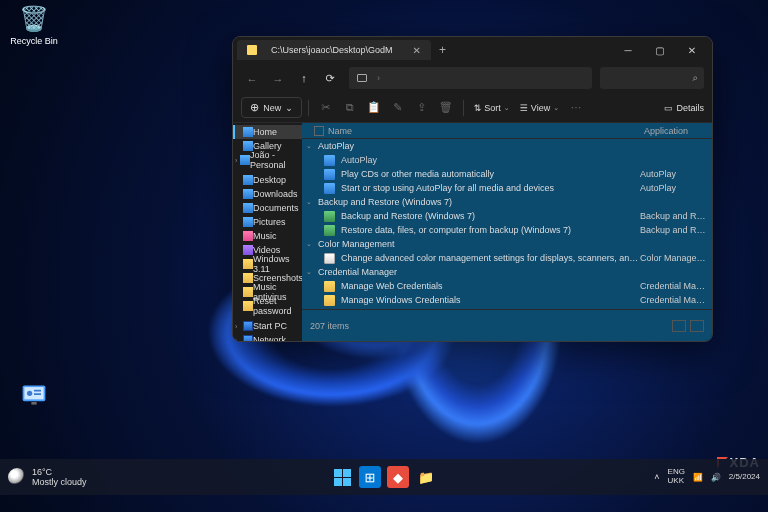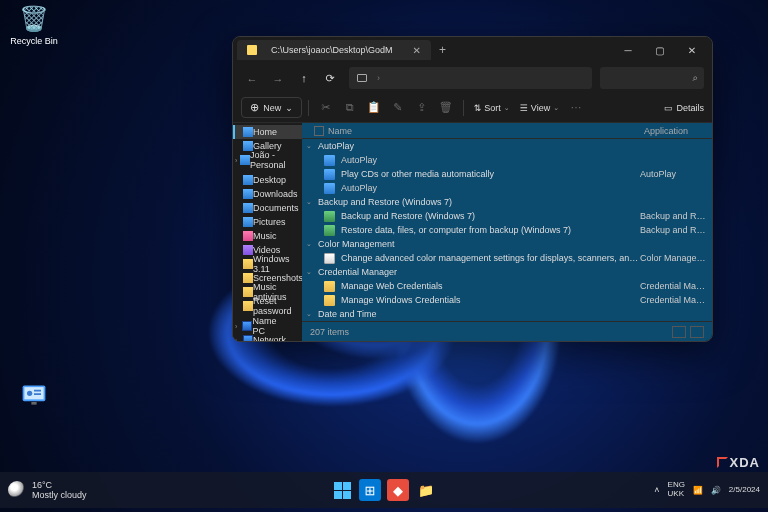--- a/index.html
+++ b/index.html
@@ -49,24 +49,24 @@
 .cols .cname{flex:1;display:flex;align-items:center;gap:4px}
 .cols .cdesc{width:68px;text-align:left}
 .content{flex:1;overflow-y:auto;overflow-x:hidden;font-size:9px}
 .content::-webkit-scrollbar{width:10px}.content::-webkit-scrollbar-track{background:#1a1a1a}.content::-webkit-scrollbar-thumb{background:#4a4a4a;border-radius:5px}
 .grp{display:flex;align-items:center;gap:4px;padding:2px 4px;color:#ddd;height:14px}
 .grp .gc{font-size:7px;color:#999;width:8px}
 .row{display:flex;align-items:center;padding:1.5px 4px 1.5px 22px;color:#ddd;height:14px}
 .row .ri{width:11px;height:11px;margin-right:6px;flex-shrink:0;border-radius:1px}
 .row .rn{flex:1;white-space:nowrap;overflow:hidden;text-overflow:ellipsis}
 .row .rd{width:68px;white-space:nowrap;overflow:hidden;text-overflow:ellipsis;color:#ccc}
-.status{height:20px;border-top:1px solid #2a2a2a;display:flex;align-items:center;padding:0 8px;font-size:9px;color:#aaa}
+.status{height:32px;border-top:1px solid #2a2a2a;display:flex;align-items:center;padding:0 8px;font-size:9px;color:#aaa}
 .status .modes{margin-left:auto;display:flex;gap:4px}
 .status .mode{width:14px;height:12px;border:1px solid #555}
-.taskbar{position:absolute;left:0;bottom:4px;width:100%;height:36px;background:rgba(20,25,40,.85);display:flex;align-items:center;padding:0 8px}
+.taskbar{position:absolute;left:0;bottom:17px;width:100%;height:36px;background:rgba(20,25,40,.85);display:flex;align-items:center;padding:0 8px}
 .weather{display:flex;align-items:center;gap:6px;font-size:9px;color:#ddd}
 .weather .wi{width:18px;height:18px;background:radial-gradient(circle at 35% 35%,#fff 20%,#aaa 50%,transparent 60%);border-radius:50%}
 .tbcenter{position:absolute;left:50%;transform:translateX(-50%);display:flex;gap:6px;align-items:center}
 .tbcenter .app{width:22px;height:22px;border-radius:3px;display:flex;align-items:center;justify-content:center;font-size:13px}
 .startic{display:grid;grid-template:repeat(2,8px)/repeat(2,8px);gap:1px}
 .startic div{background:#4cc2ff}
 .tray{margin-left:auto;display:flex;align-items:center;gap:8px;font-size:8px;color:#ddd}
 .tray .chv{font-size:9px}
 .tray .lang{text-align:left;line-height:1.1}
 .tray .clock{text-align:right;line-height:1.1}
@@ -217,21 +217,21 @@
           <span>Music antivirus</span>
         </div>
         <div class="sitem">
           <div class="si-ic ic-folder"></div>
           <span>Reset password</span>
         </div>
         <div class="sgap"></div>
         <div class="sitem">
           <span class="chev">›</span>
           <div class="si-ic ic-mon"></div>
-          <span>Name PC</span>
+          <span>Start PC</span>
         </div>
         <div class="sitem">
           <span class="chev">›</span>
           <div class="si-ic ic-mon"></div>
           <span>Network</span>
         </div>
       </div>
     <div class="main">
       <div class="cols">
         <span style="width:8px"></span>
@@ -250,20 +250,21 @@
             <div class="ri ic-blue"></div>
             <div class="rd">AutoPlay</div>
           </div>
           <div class="row">
             <div class="ri ic-blue"></div>
             <div class="rn">Play CDs or other media automatically</div>
             <div class="rd">AutoPlay</div>
           </div>
           <div class="row">
             <div class="ri ic-blue"></div>
+            <div class="rn">Start or stop using AutoPlay for all media and devices</div>
             <div class="rd">AutoPlay</div>
           </div>
           <div class="grp">
             <span class="gc">⌄</span>
             <span>Backup and Restore (Windows 7)</span>
           </div>
           <div class="row">
             <div class="ri ic-green"></div>
             <div class="rn">Backup and Restore (Windows 7)</div>
             <div class="rd">Backup and Restore (Windows 7)</div>

